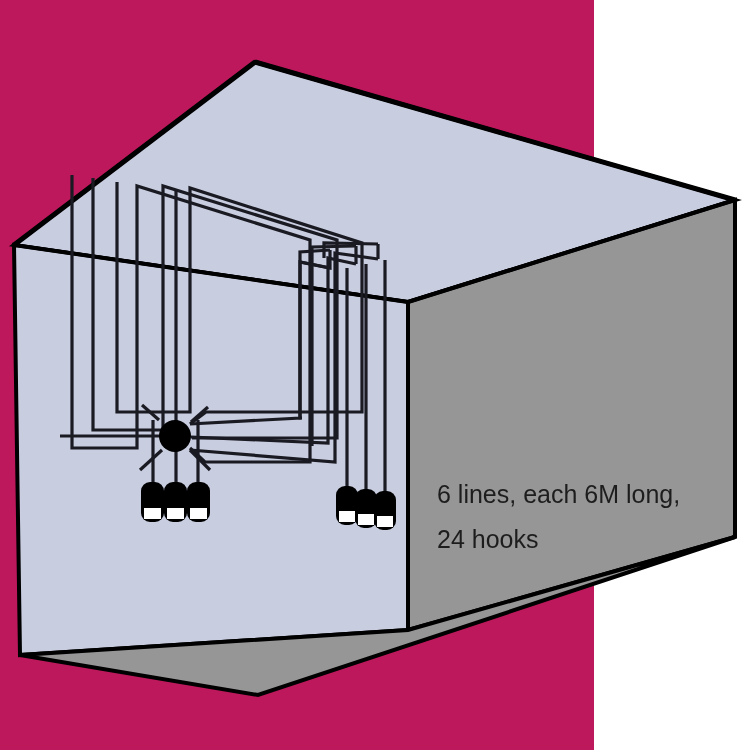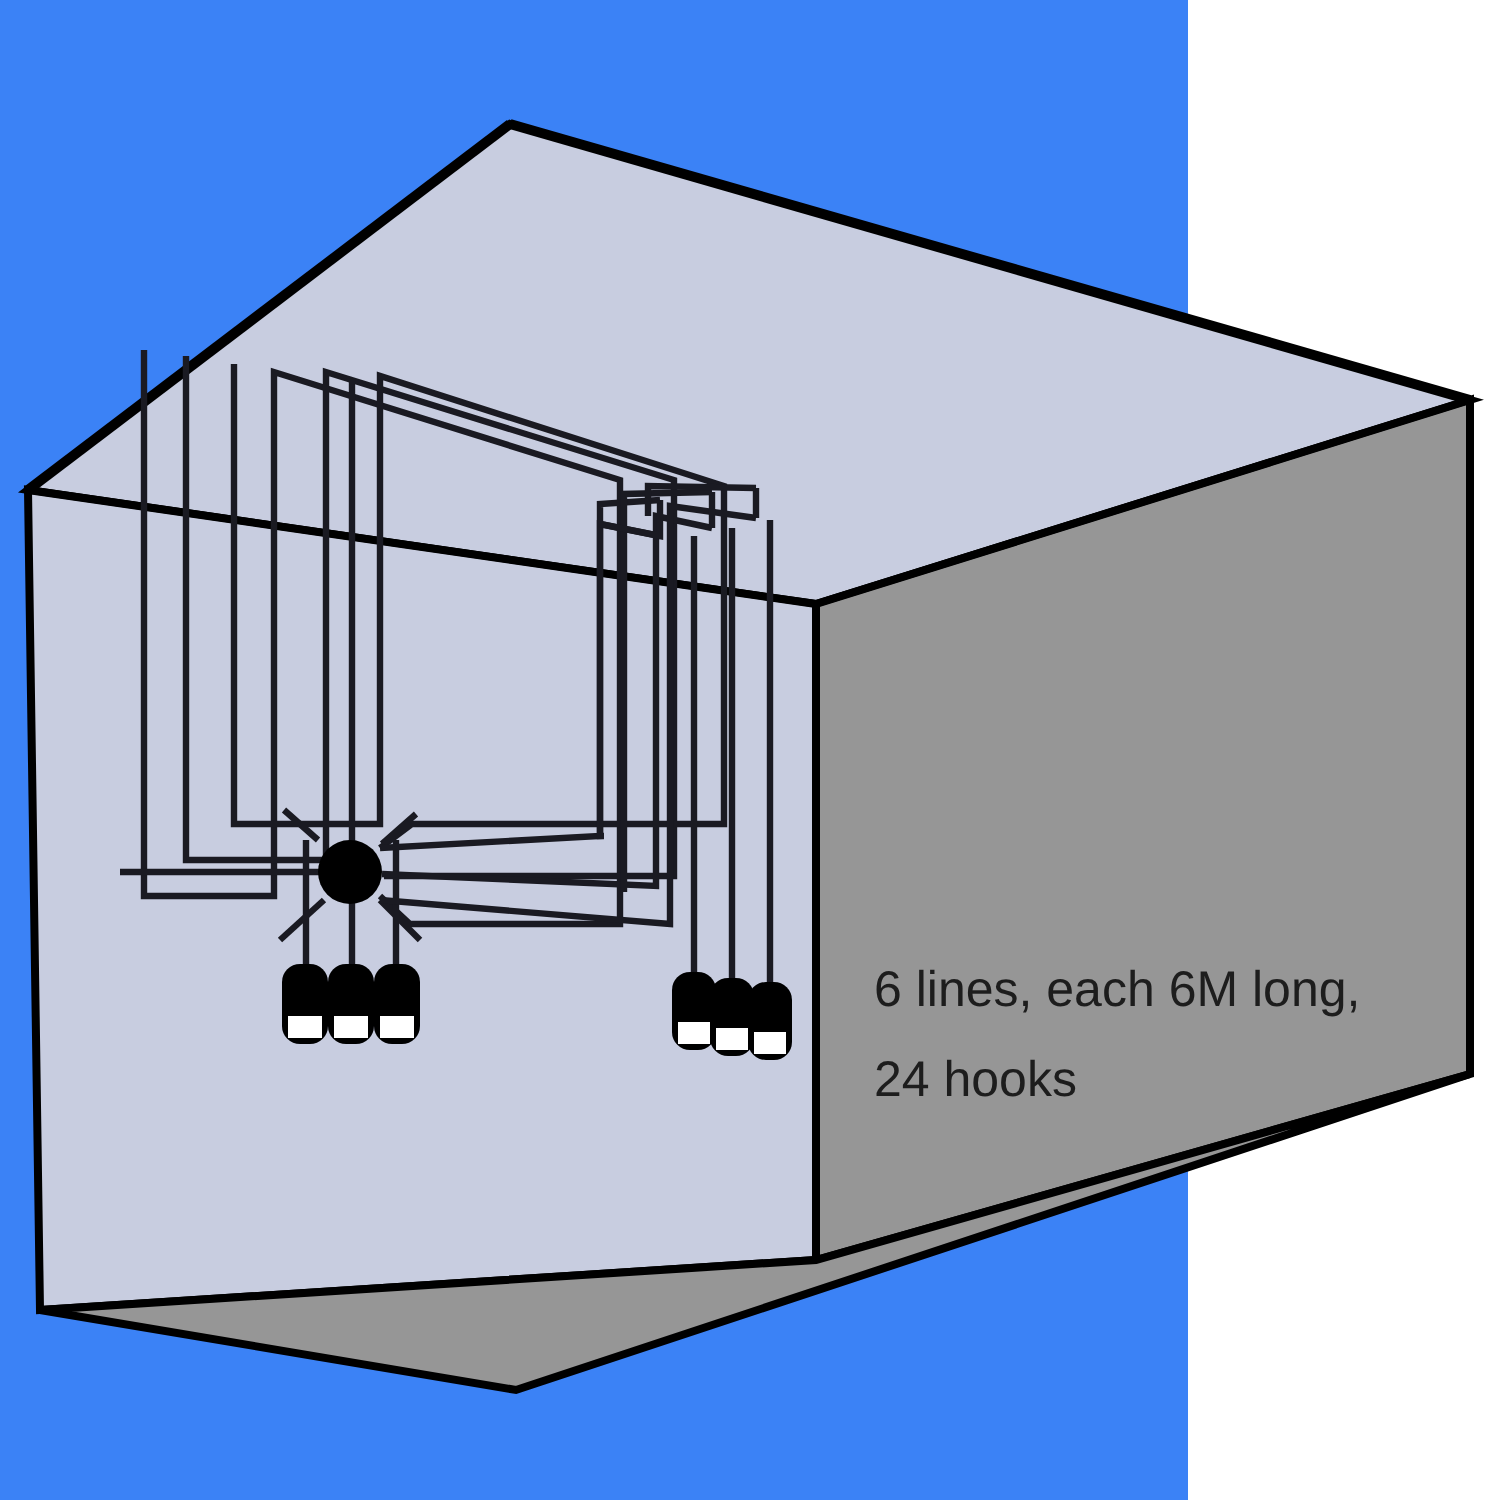--- a/index.html
+++ b/index.html
@@ -11,21 +11,21 @@
   body {
     width: 750px;
     height: 750px;
     font-family: "Liberation Sans", sans-serif;
     overflow: hidden;
   }
   #stage {
     position: relative;
     width: 594px;
     height: 750px;
-    background: #3b82f6;
+    background: #be185d;
   }
   #scene {
     position: absolute;
     top: 0;
     left: 0;
     width: 750px;
     height: 750px;
     display: block;
   }
   .caption-text {

